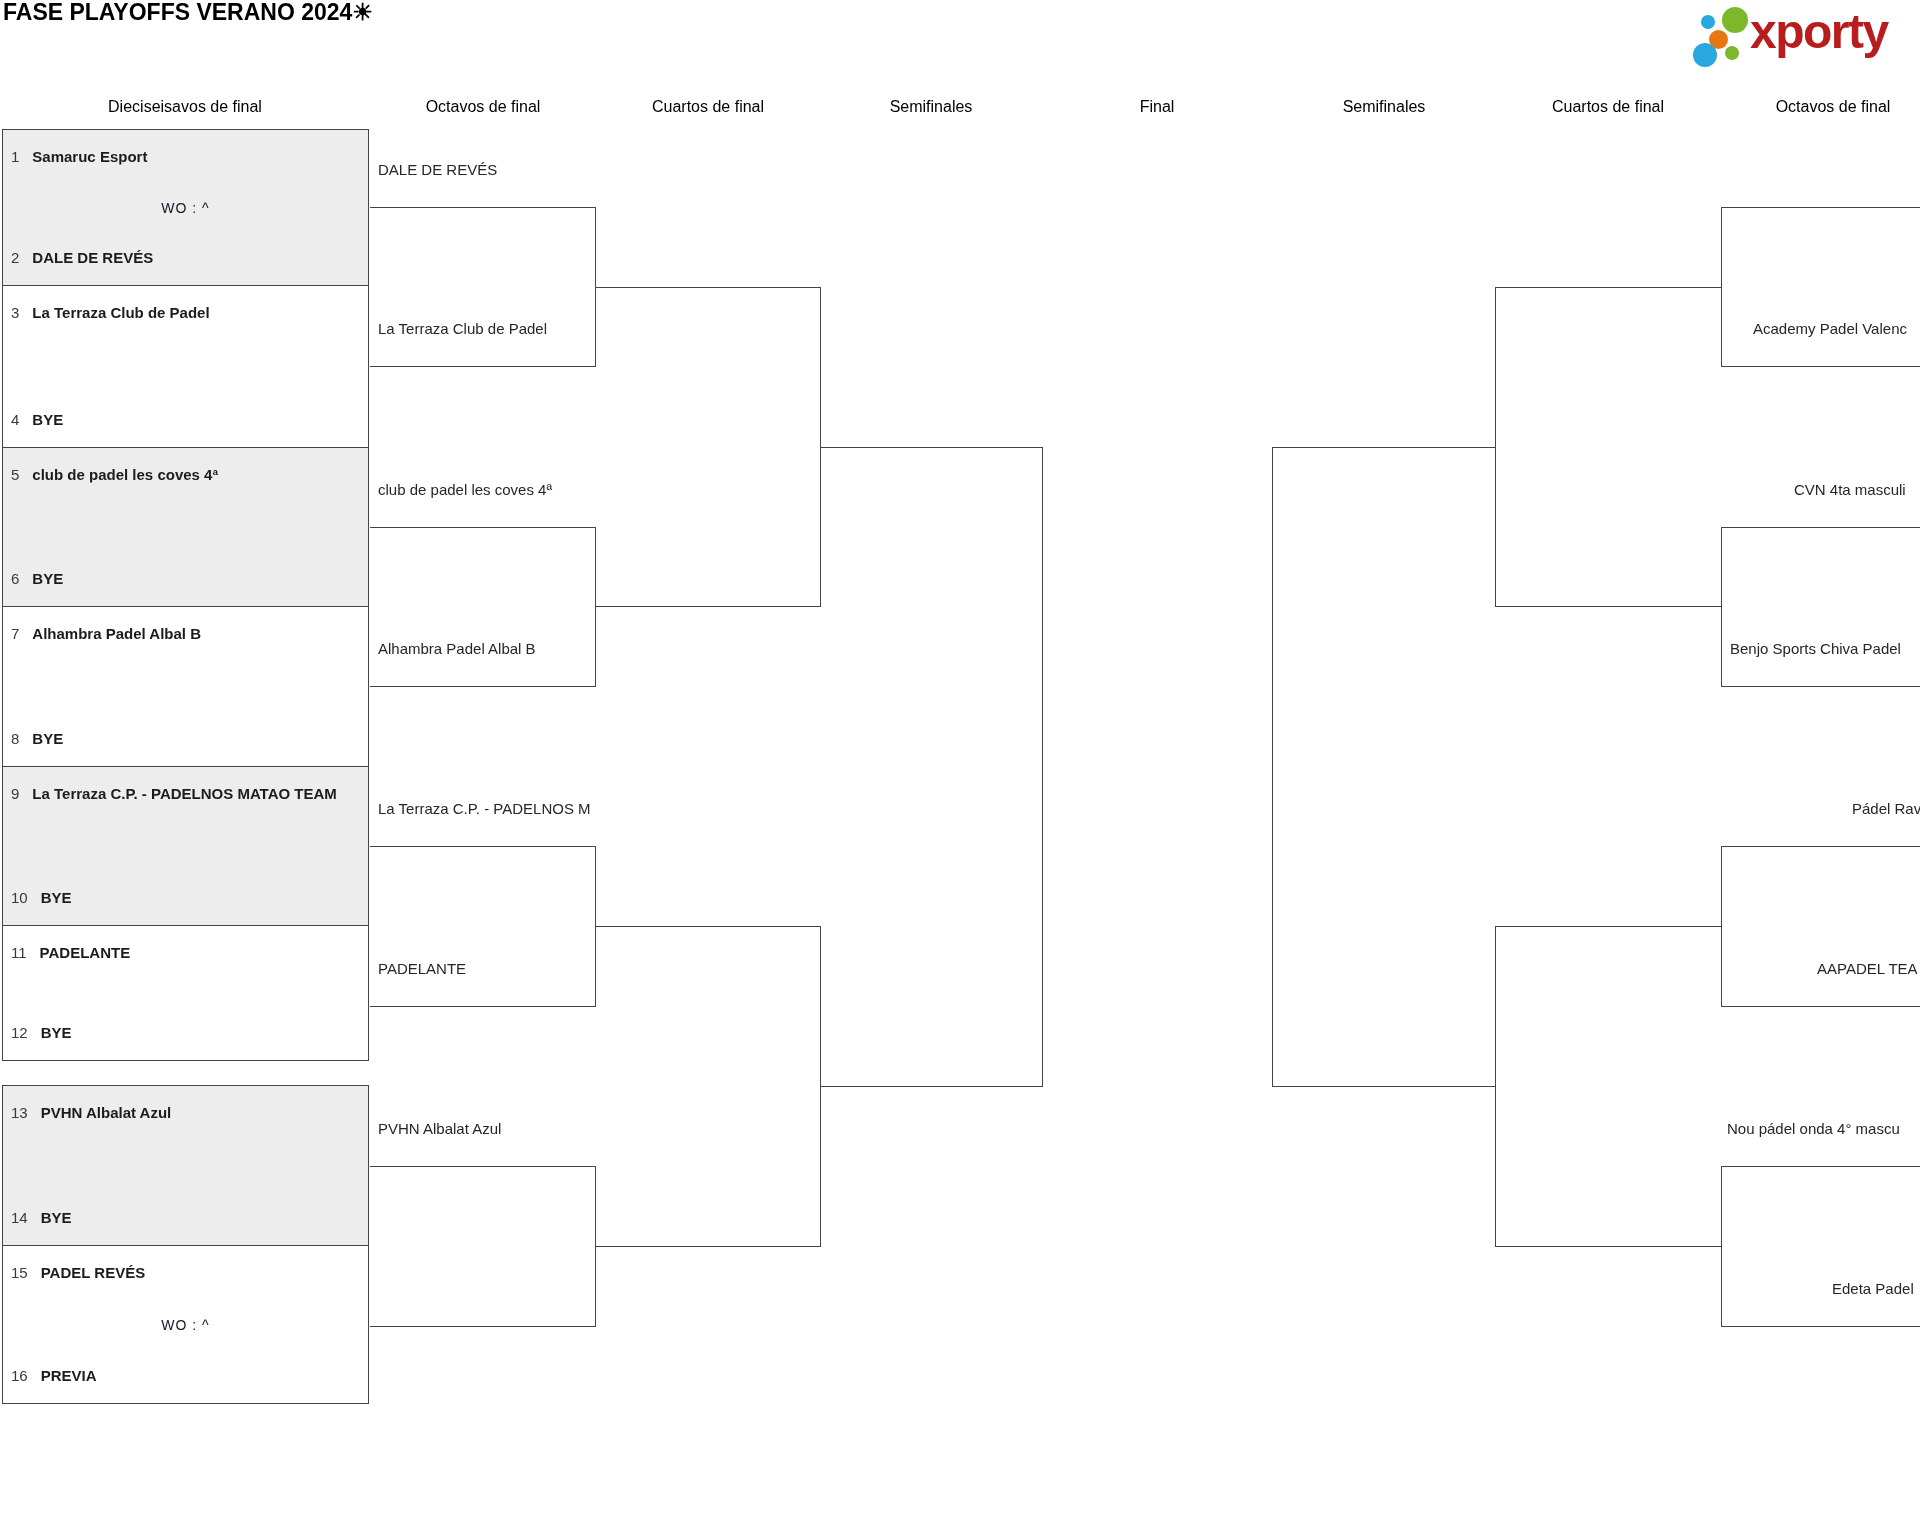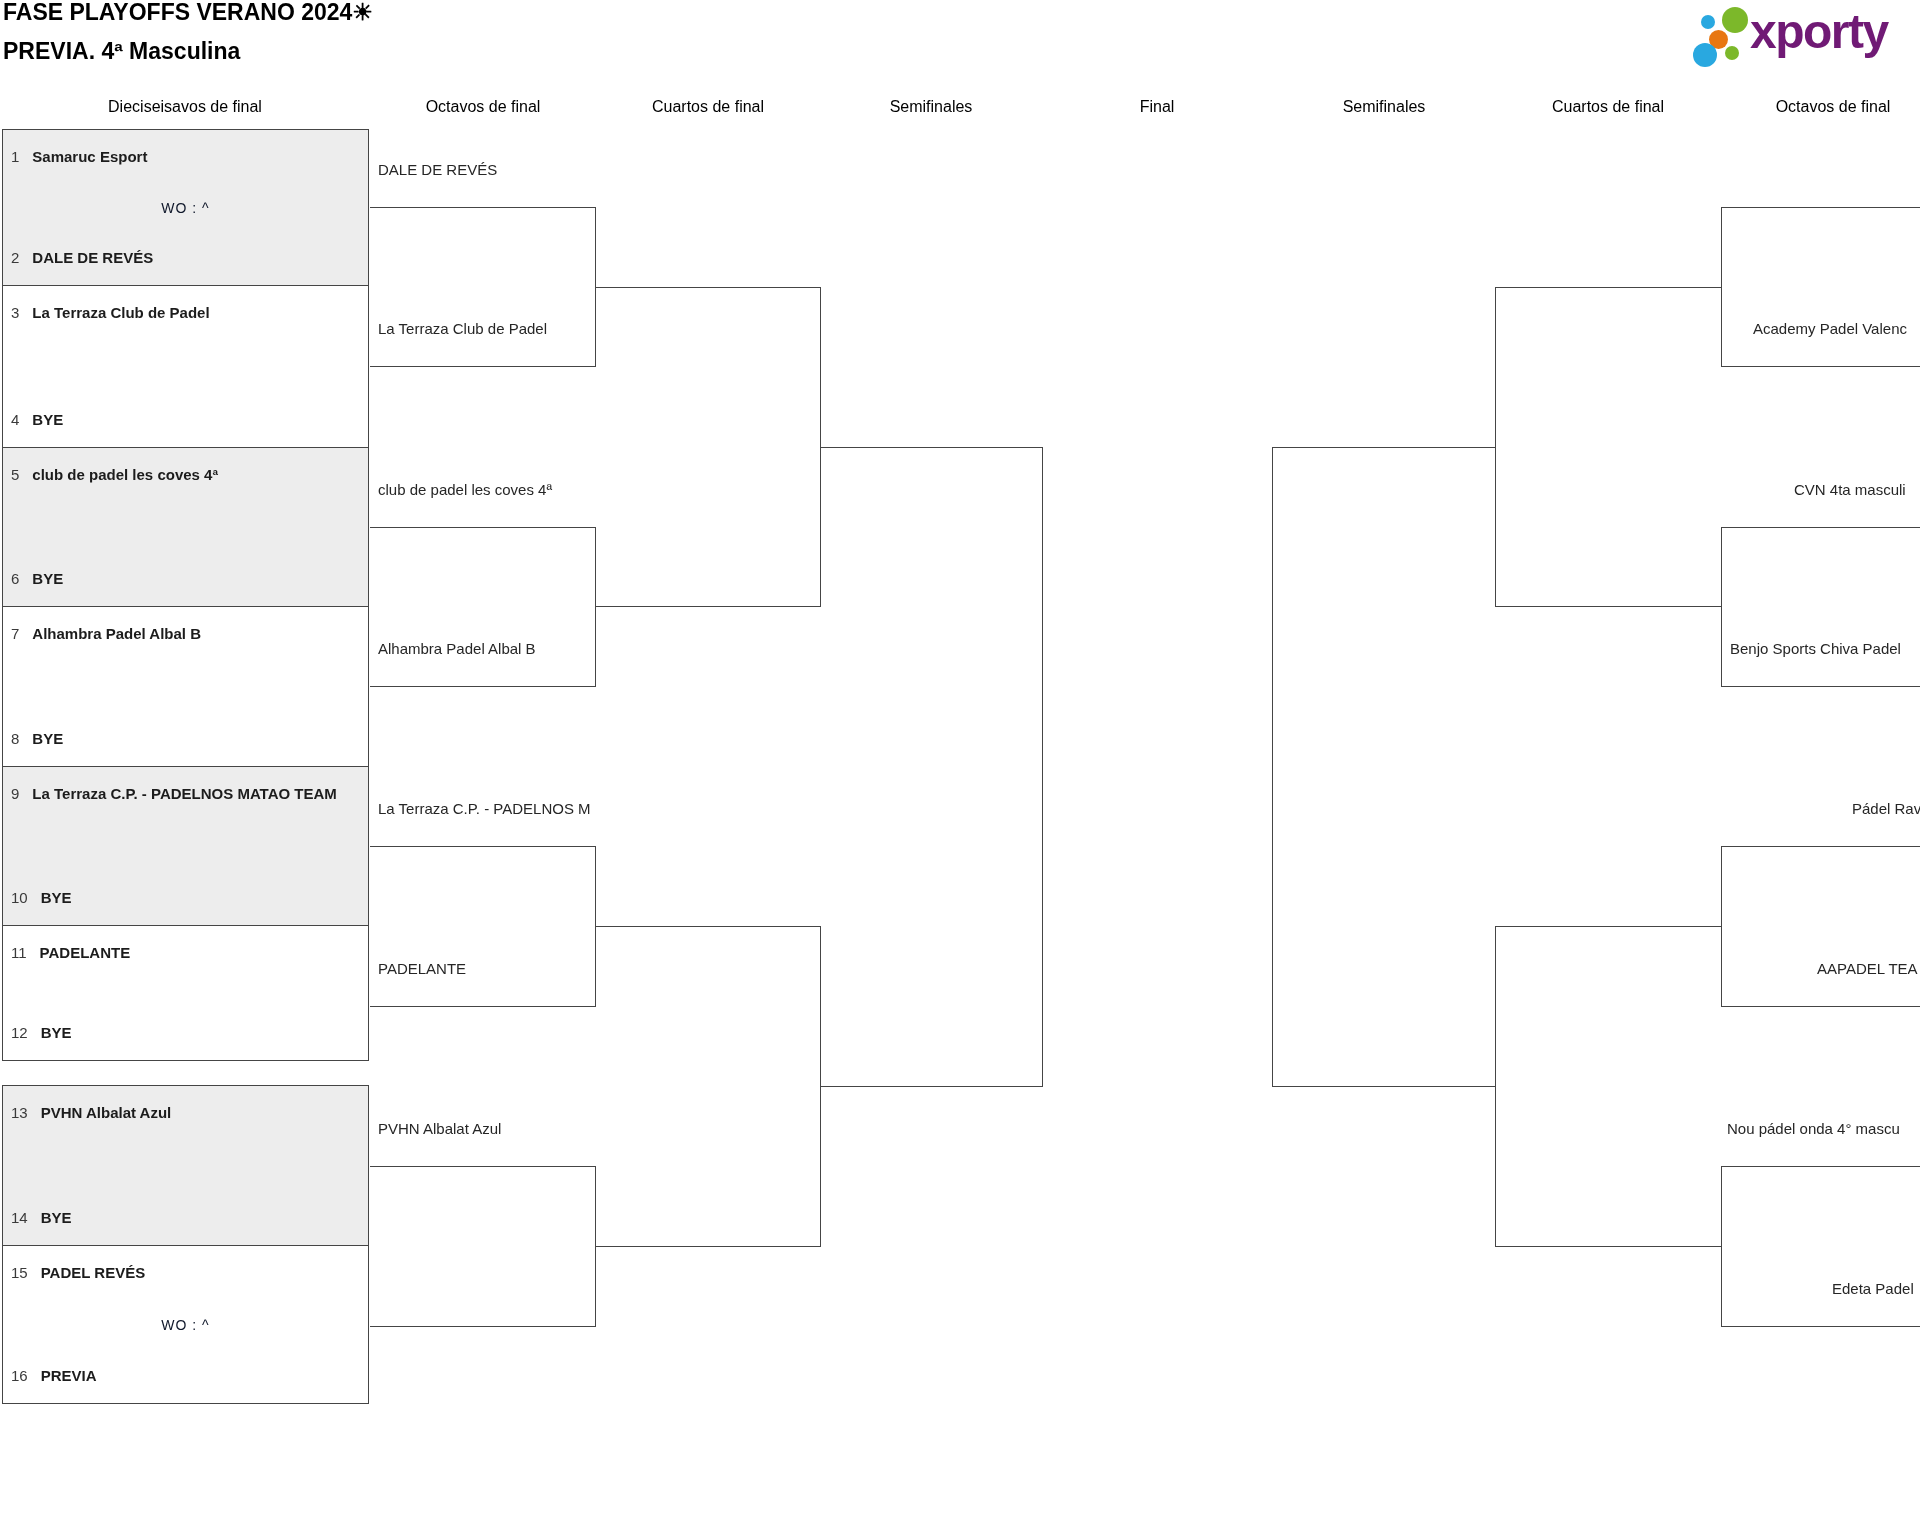--- a/index.html
+++ b/index.html
@@ -3,21 +3,21 @@
 <meta charset="utf-8">
 <style>
   html,body{margin:0;padding:0;background:#fff;font-family:"Liberation Sans",sans-serif;}
   #canvas{position:relative;width:1920px;height:1539px;background:#fff;overflow:hidden;}
 
   
   .title{position:absolute;left:3px;top:-7px;font-size:23px;font-weight:700;line-height:39px;color:#000;white-space:nowrap;}
 
   
   .dot{position:absolute;border-radius:50%;}
-  .wordmark{position:absolute;left:1750px;top:4px;font-size:48px;font-weight:800;color:#701a75;letter-spacing:-1.5px;line-height:56px;}
+  .wordmark{position:absolute;left:1750px;top:4px;font-size:48px;font-weight:800;color:#b91c1c;letter-spacing:-1.5px;line-height:56px;}
 
   
   .rhead{position:absolute;top:97px;width:230px;height:20px;line-height:20px;text-align:center;font-size:16px;font-weight:500;color:#000;white-space:nowrap;}
 
   
   .block{position:absolute;left:2px;width:367px;border:1px solid #454545;box-sizing:border-box;background:#fff;}
   .block.g{background:#ededed;}
   .srow{position:absolute;left:8px;right:4px;display:flex;align-items:center;gap:13px;font-size:15px;color:#1c1c1c;white-space:nowrap;overflow:hidden;}
   .srow.a{top:26px;transform:translateY(-50%);}
   .srow.b{top:calc(100% - 28px);transform:translateY(-50%);}
@@ -34,21 +34,20 @@
   .hline{position:absolute;height:1px;background:#454545;}
   .vline{position:absolute;width:1px;background:#454545;}
 </style>
 </head>
 <body>
 
 <div id="canvas">
 
   <div class="title">
     <div>FASE PLAYOFFS VERANO 2024☀</div>
-    <div>PREVIA. 4ª Masculina</div>
   </div>
 
   <div>
     <span class="dot" style="left:1701px;top:15px;width:14px;height:14px;background:#29a8e0;"></span>
     <span class="dot" style="left:1722px;top:7px;width:26px;height:26px;background:#7cb82a;"></span>
     <span class="dot" style="left:1709px;top:30px;width:19px;height:19px;background:#e87711;"></span>
     <span class="dot" style="left:1693px;top:43px;width:24px;height:24px;background:#29a8e0;"></span>
     <span class="dot" style="left:1725px;top:46px;width:14px;height:14px;background:#7cb82a;"></span>
     <span class="wordmark">xporty</span>
   </div>

